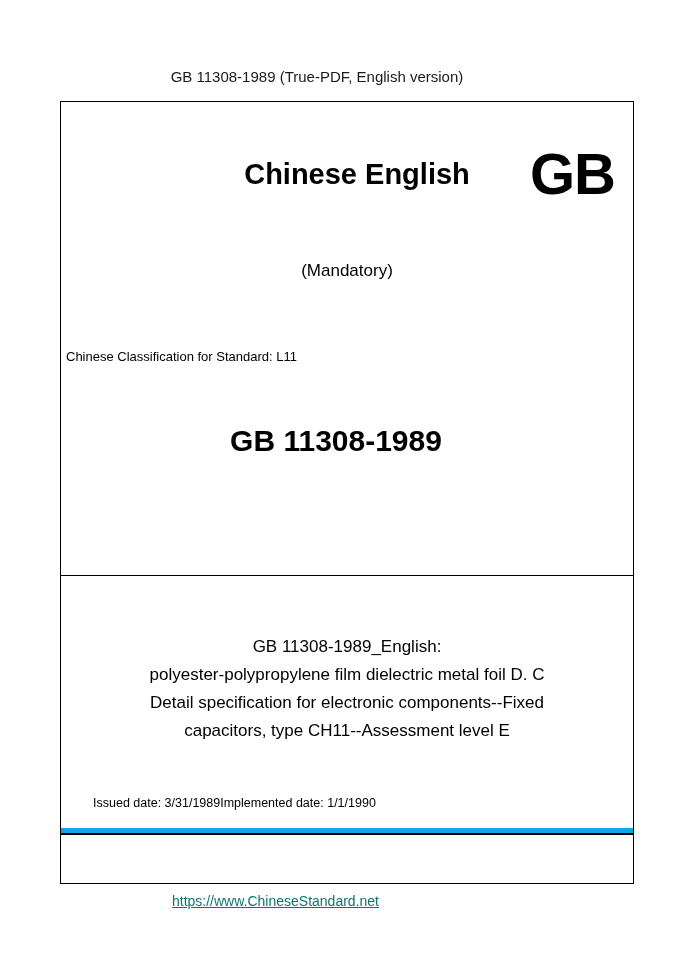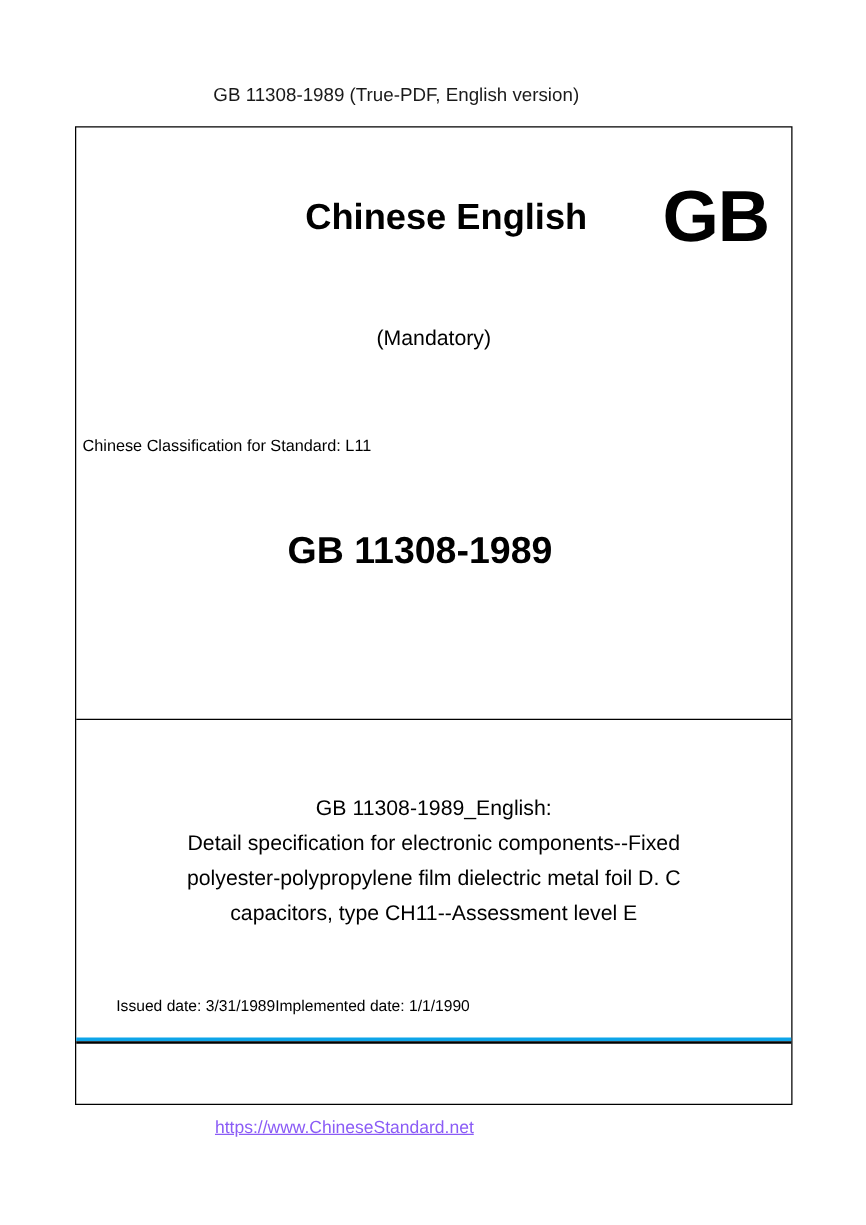--- a/index.html
+++ b/index.html
@@ -86,21 +86,21 @@
     width: 100%;
     text-align: center;
     padding-right: 22px;
     box-sizing: border-box;
     font-size: 30px;
     font-weight: bold;
   }
   .lower-panel {
     position: relative;
     height: 257px;
-    border-bottom: 3px solid #0ea5e9;
+    border-bottom: 5px solid #0ea5e9;
     box-sizing: border-box;
   }
   .eng-title {
     position: absolute;
     top: 57px;
     left: 22px;
     right: 22px;
     text-align: center;
     font-size: 17px;
     line-height: 28px;
@@ -120,21 +120,21 @@
     border-top: 2px solid #000;
     box-sizing: border-box;
   }
   .footer-link {
     position: absolute;
     top: 893px;
     left: 0;
     width: 551px;
     text-align: center;
     font-size: 14px;
-    color: #8b5cf6;
+    color: #0f766e;
     text-decoration: underline;
   }
 </style>
 </head>
 <body>
 
 <div class="page">
 
   <div class="top-caption">GB 11308-1989 (True-PDF, English version)</div>
 
@@ -146,22 +146,22 @@
       <div class="subtitle">
         <div>(Mandatory)</div>
       </div>
       <div class="classification">Chinese Classification for Standard: L11</div>
       <div class="std-number">GB 11308-1989</div>
     </div>
 
     <div class="lower-panel">
       <div class="eng-title">
         <div>GB 11308-1989_English:</div>
+        <div>polyester-polypropylene film dielectric metal foil D. C</div>
         <div>Detail specification for electronic components--Fixed</div>
-        <div>polyester-polypropylene film dielectric metal foil D. C</div>
         <div>capacitors, type CH11--Assessment level E</div>
       </div>
       <div class="dates">
         <span>Issued date: 3/31/1989</span>
         <span>Implemented date: 1/1/1990</span>
       </div>
     </div>
 
     <div class="bottom-bar"></div>
 

